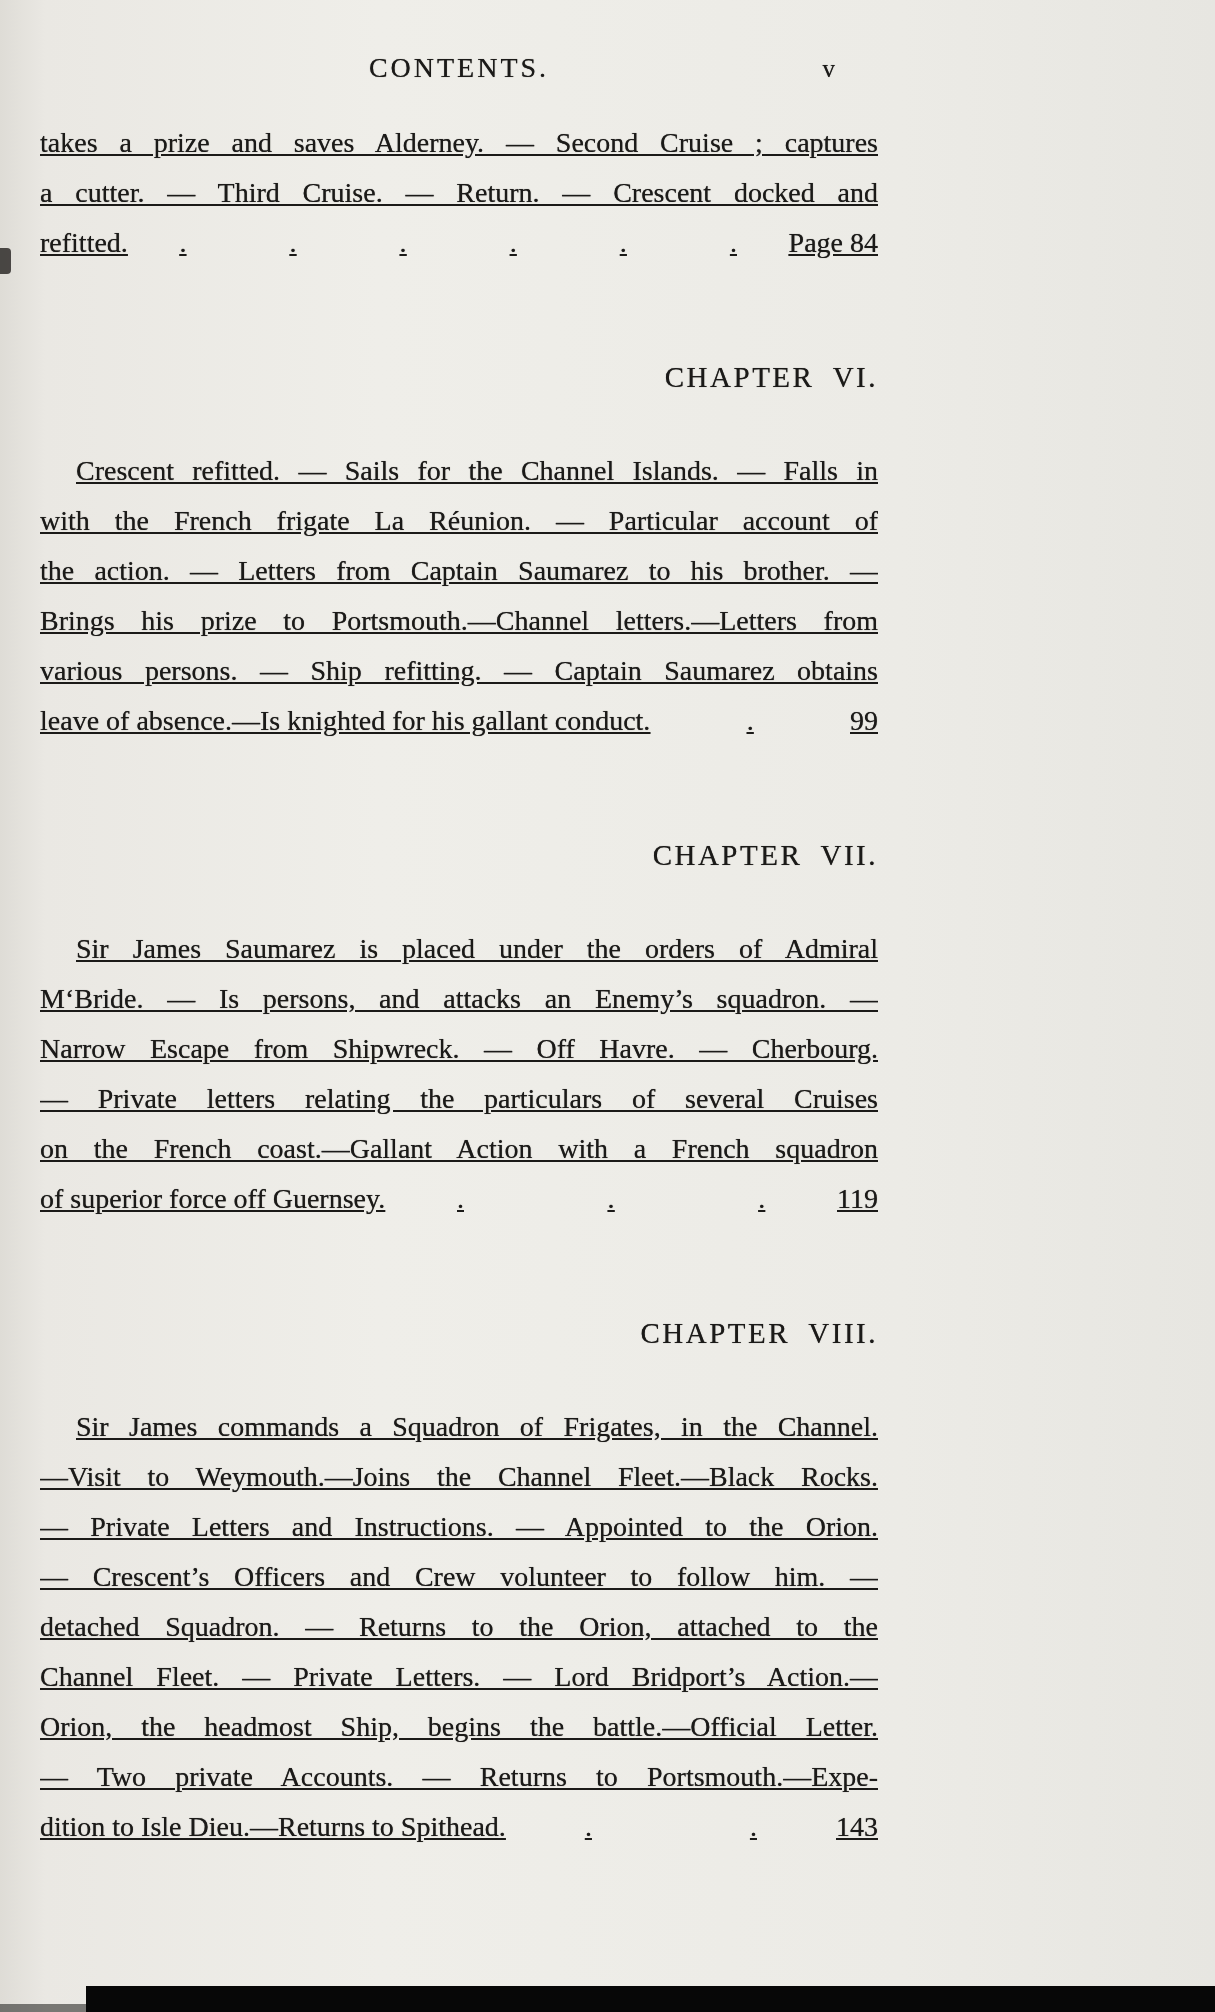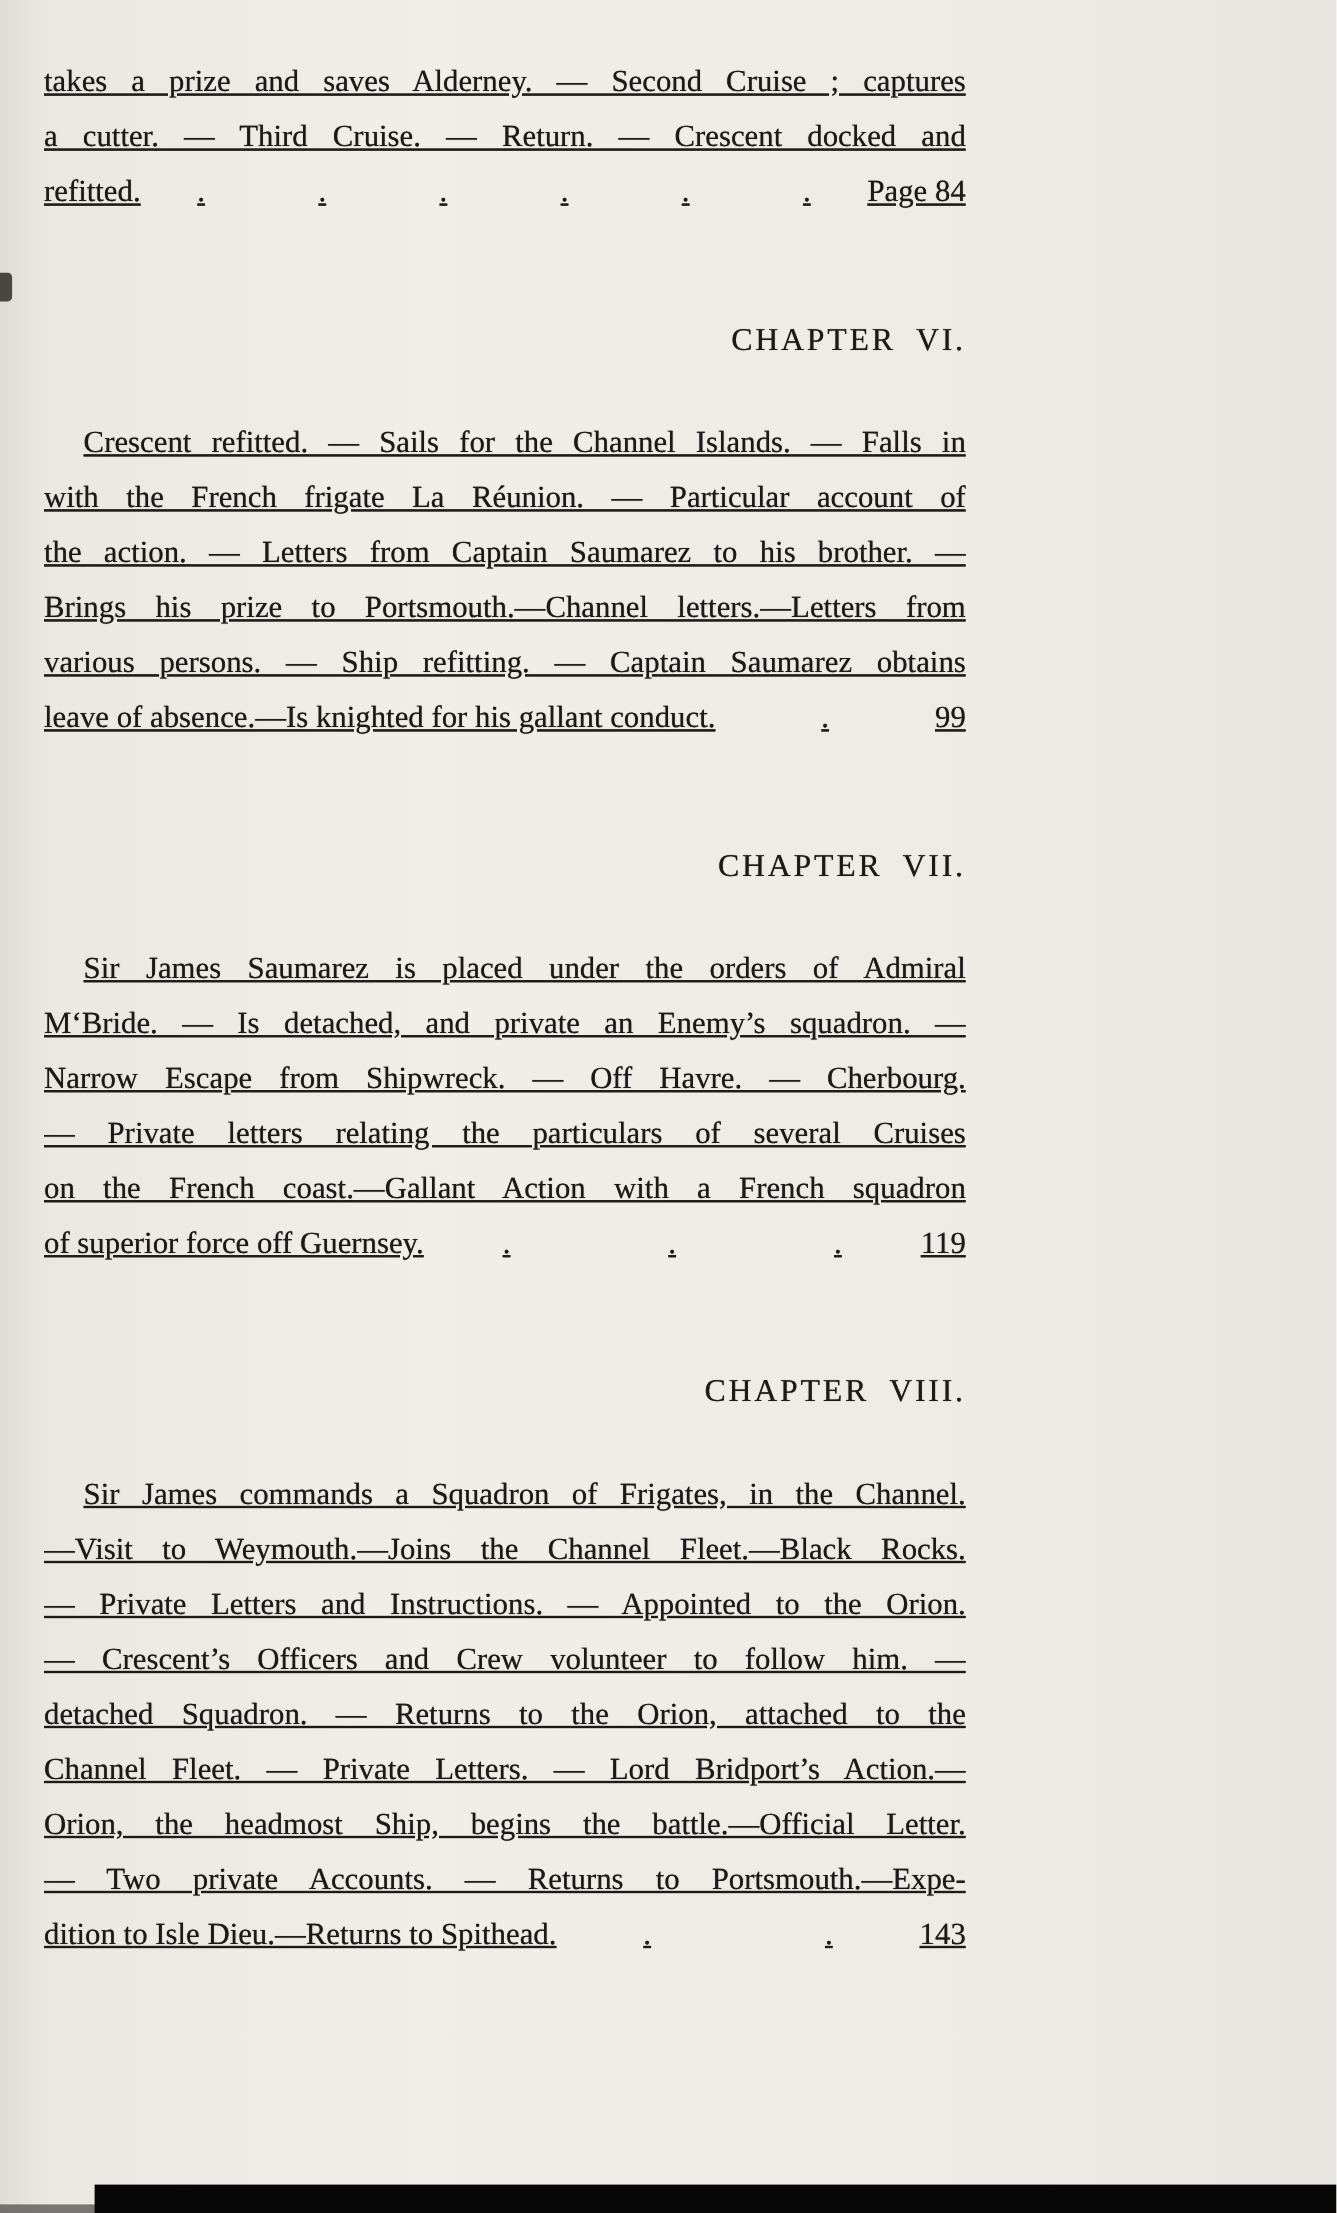--- a/index.html
+++ b/index.html
@@ -103,20 +103,24 @@
     height: 8px;
     background: #1a1a18;
     opacity: 0.55;
   }
 </style>
 </head>
 <body>
 
 <div class="text-block">
 
+  <div class="header-row">
+    <div class="contents-title">CONTENTS.</div>
+    <div class="page-roman">v</div>
+  </div>
 
   <div class="para">
     <div class="line">takes a prize and saves Alderney. — Second Cruise ; captures</div>
     <div class="line">a cutter. — Third Cruise. — Return. — Crescent docked and</div>
     <div class="line leader">
       <span class="lt">refitted.</span>
       <span class="dots">
           <span class="dot">.</span>
           <span class="dot">.</span>
           <span class="dot">.</span>
@@ -140,21 +144,21 @@
       <span class="dots">
           <span class="dot">.</span>
         </span>
       <span class="pg">99</span>
     </div>
   </div>
 
   <div class="chapter-heading">CHAPTER VII.</div>
   <div class="para">
     <div class="line indent">Sir James Saumarez is placed under the orders of Admiral</div>
-    <div class="line">M‘Bride. — Is detached, and private an Enemy’s squadron. —</div>
+    <div class="line">M‘Bride. — Is persons, and attacks an Enemy’s squadron. —</div>
     <div class="line">Narrow Escape from Shipwreck. — Off Havre. — Cherbourg.</div>
     <div class="line">— Private letters relating the particulars of several Cruises</div>
     <div class="line">on the French coast.—Gallant Action with a French squadron</div>
     <div class="line leader">
       <span class="lt">of superior force off Guernsey.</span>
       <span class="dots">
           <span class="dot">.</span>
           <span class="dot">.</span>
           <span class="dot">.</span>
         </span>

